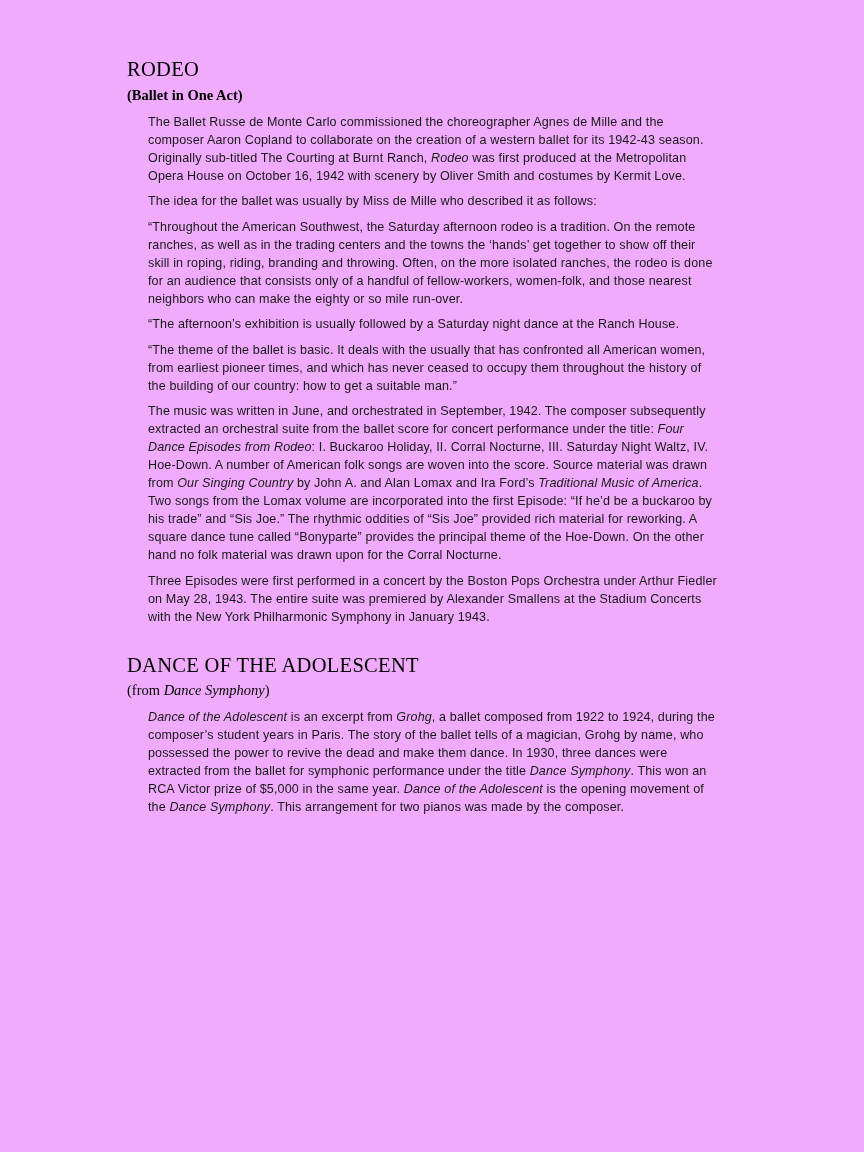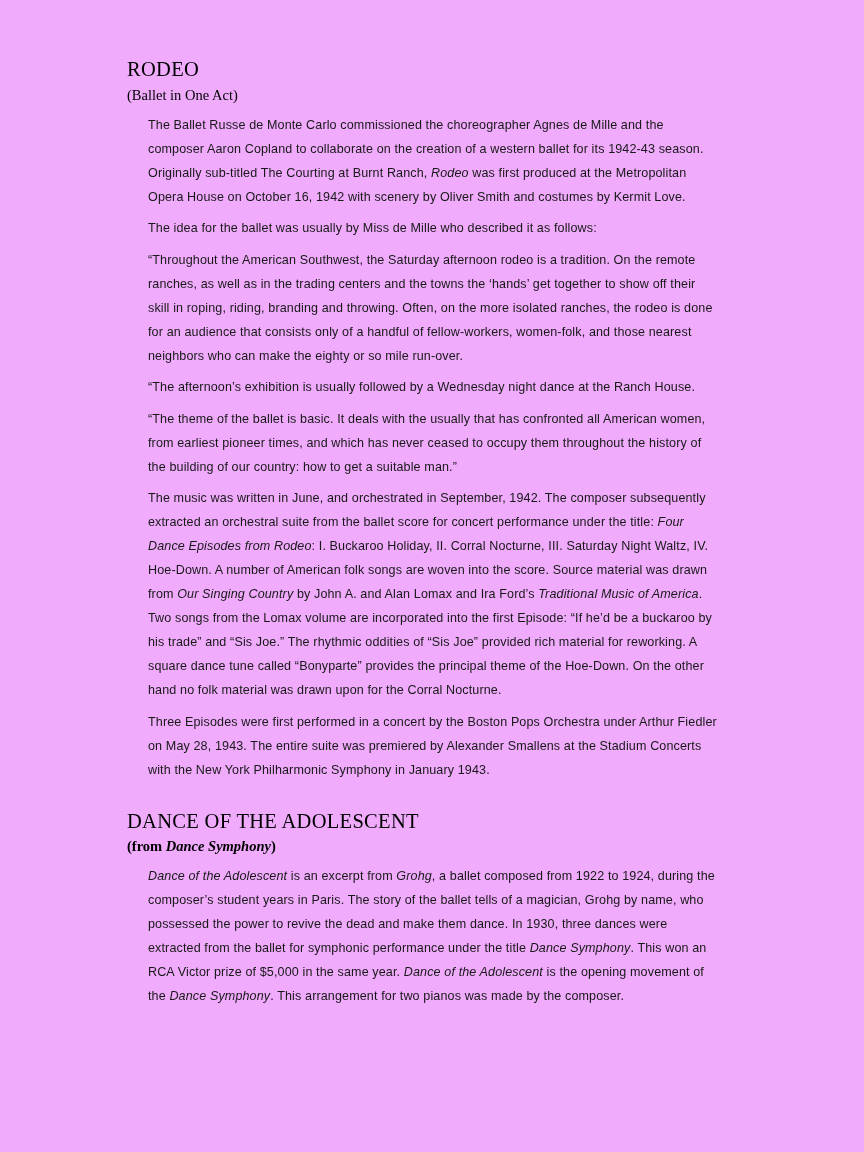--- a/index.html
+++ b/index.html
@@ -37,43 +37,43 @@
     font-weight: 400;
     letter-spacing: 0.3px;
     color: #000000;
     line-height: 1.1;
     margin: 0;
     padding: 0;
   }
   .section-subtitle {
     font-family: "Liberation Serif", serif;
     font-size: 14.5px;
-    font-weight: 400;
+    font-weight: 700;
     color: #000000;
     line-height: 1.25;
     margin: 5px 0 0 0;
     padding: 0;
   }
   .section-subtitle.regular {
-    font-weight: 700;
+    font-weight: 400;
   }
   .section-subtitle i {
     font-style: italic;
   }
 
   
   .body-block {
     margin-left: 21px;
     margin-top: 9px;
     width: 569px;
   }
   p.para {
     font-family: "Liberation Sans", sans-serif;
     font-size: 12.55px;
-    line-height: 24px;
+    line-height: 18px;
     color: #181818;
     margin: 0 0 7.5px 0;
     padding: 0;
     text-align: left;
     letter-spacing: 0.01em;
   }
   p.para:last-child {
     margin-bottom: 0;
   }
   p.para i {
@@ -90,21 +90,21 @@
 <div class="page">
   <div class="content" id="content-root">
 
   <div class="section-block">
         <h1 class="section-title">RODEO</h1>
         <div class="section-subtitle">(Ballet in One Act)</div>
         <div class="body-block">
           <p class="para"><span>The Ballet Russe de Monte Carlo commissioned the choreographer Agnes de Mille and the composer Aaron Copland to collaborate on the creation of a western ballet for its 1942-43 season. Originally sub-titled The Courting at Burnt Ranch, </span><i>Rodeo</i><span> was first produced at the Metropolitan Opera House on October 16, 1942 with scenery by Oliver Smith and costumes by Kermit Love.</span></p>
           <p class="para"><span>The idea for the ballet was usually by Miss de Mille who described it as follows:</span></p>
           <p class="para"><span>“Throughout the American Southwest, the Saturday afternoon rodeo is a tradition. On the remote ranches, as well as in the trading centers and the towns the ‘hands’ get together to show off their skill in roping, riding, branding and throwing. Often, on the more isolated ranches, the rodeo is done for an audience that consists only of a handful of fellow-workers, women-folk, and those nearest neighbors who can make the eighty or so mile run-over.</span></p>
-          <p class="para"><span>“The afternoon’s exhibition is usually followed by a Wednesday night dance at the Ranch House.</span></p>
+          <p class="para"><span>“The afternoon’s exhibition is usually followed by a Saturday night dance at the Ranch House.</span></p>
           <p class="para"><span>“The theme of the ballet is basic. It deals with the usually that has confronted all American women, from earliest pioneer times, and which has never ceased to occupy them throughout the history of the building of our country: how to get a suitable man.”</span></p>
           <p class="para"><span>The music was written in June, and orchestrated in September, 1942. The composer subsequently extracted an orchestral suite from the ballet score for concert performance under the title: </span><i>Four Dance Episodes from Rodeo</i><span>: I. Buckaroo Holiday, II. Corral Nocturne, III. Saturday Night Waltz, IV. Hoe-Down. A number of American folk songs are woven into the score. Source material was drawn from </span><i>Our Singing Country</i><span> by John A. and Alan Lomax and Ira Ford’s </span><i>Traditional Music of America</i><span>. Two songs from the Lomax volume are incorporated into the first Episode: “If he’d be a buckaroo by his trade” and “Sis Joe.” The rhythmic oddities of “Sis Joe” provided rich material for reworking. A square dance tune called “Bonyparte” provides the principal theme of the Hoe-Down. On the other hand no folk material was drawn upon for the Corral Nocturne.</span></p>
           <p class="para"><span>Three Episodes were first performed in a concert by the Boston Pops Orchestra under Arthur Fiedler on May 28, 1943. The entire suite was premiered by Alexander Smallens at the Stadium Concerts with the New York Philharmonic Symphony in January 1943.</span></p>
         </div>
       </div>
       <div class="section-block">
         <h1 class="section-title">DANCE OF THE ADOLESCENT</h1>
         <div class="section-subtitle regular"><span>(from </span><i>Dance Symphony</i><span>)</span></div>
         <div class="body-block">
           <p class="para"><i>Dance of the Adolescent</i><span> is an excerpt from </span><i>Grohg</i><span>, a ballet composed from 1922 to 1924, during the composer’s student years in Paris. The story of the ballet tells of a magician, Grohg by name, who possessed the power to revive the dead and make them dance. In 1930, three dances were extracted from the ballet for symphonic performance under the title </span><i>Dance Symphony</i><span>. This won an RCA Victor prize of $5,000 in the same year. </span><i>Dance of the Adolescent</i><span> is the opening movement of the </span><i>Dance Symphony</i><span>. This arrangement for two pianos was made by the composer.</span></p>

